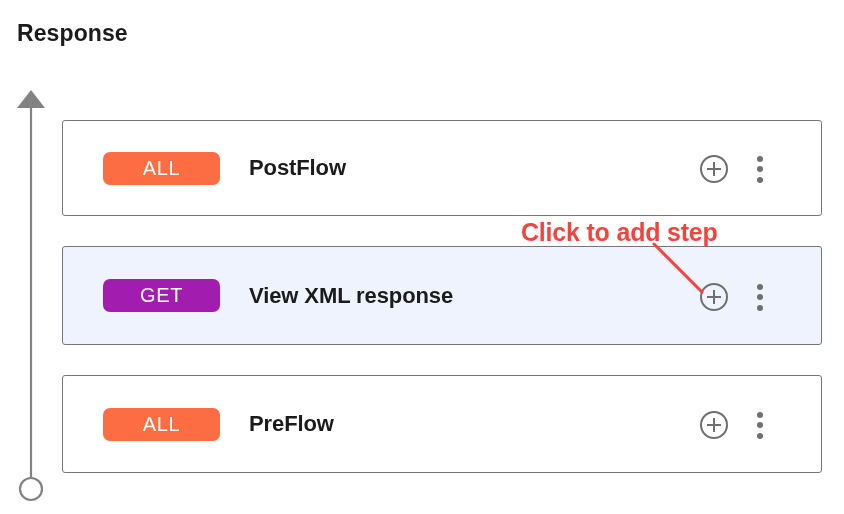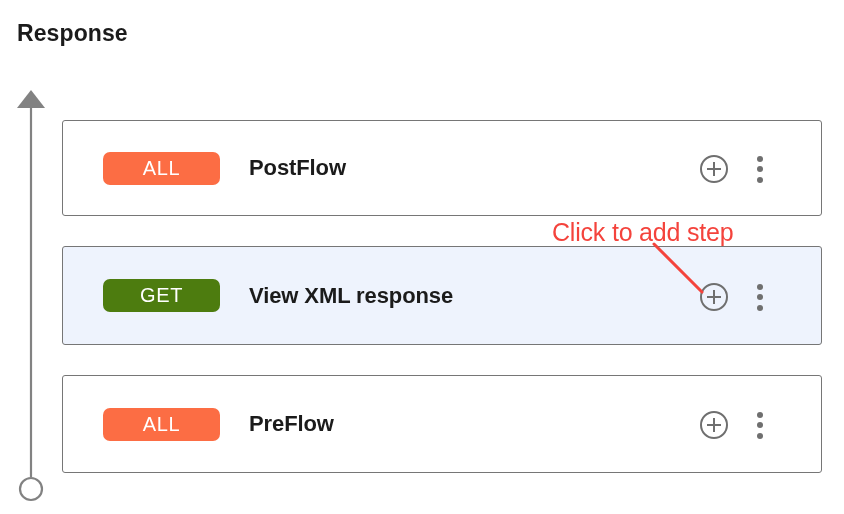--- a/index.html
+++ b/index.html
@@ -115,24 +115,24 @@
   .kebab-dot {
     width: 6px;
     height: 6px;
     border-radius: 50%;
     background: #6f6f6f;
   }
 
   
   .annotation-text {
     position: absolute;
-    left: 552px;
+    left: 521px;
     top: 218px;
     font-size: 25px;
-    font-weight: 400;
+    font-weight: 700;
     color: #f4433c;
     letter-spacing: -0.2px;
     white-space: nowrap;
     line-height: 29px;
   }
   .annotation-line {
     position: absolute;
     left: 640px;
     top: 238px;
     width: 80px;
@@ -170,21 +170,21 @@
       <div class="kebab-btn" style="top:33px;">
         <span class="kebab-dot"></span>
         <span class="kebab-dot"></span>
         <span class="kebab-dot"></span>
       </div>
     </div>
   </div>
 
   <div class="step-card selected" style="top:246px; height:99px;">
     <div class="card-inner">
-      <div class="method-badge" style="background:#4d7c0f;">GET</div>
+      <div class="method-badge" style="background:#a21caf;">GET</div>
       <div class="step-label">View XML response</div>
 
       <svg class="add-step-btn" style="top:35px;" viewBox="0 0 30 30" width="30" height="30">
         <circle cx="15" cy="15" r="13" fill="none" stroke="#6f6f6f" stroke-width="2"></circle>
         <line x1="15" y1="8" x2="15" y2="22" stroke="#6f6f6f" stroke-width="2"></line>
         <line x1="8" y1="15" x2="22" y2="15" stroke="#6f6f6f" stroke-width="2"></line>
       </svg>
 
       <div class="kebab-btn" style="top:35px;">
         <span class="kebab-dot"></span>

